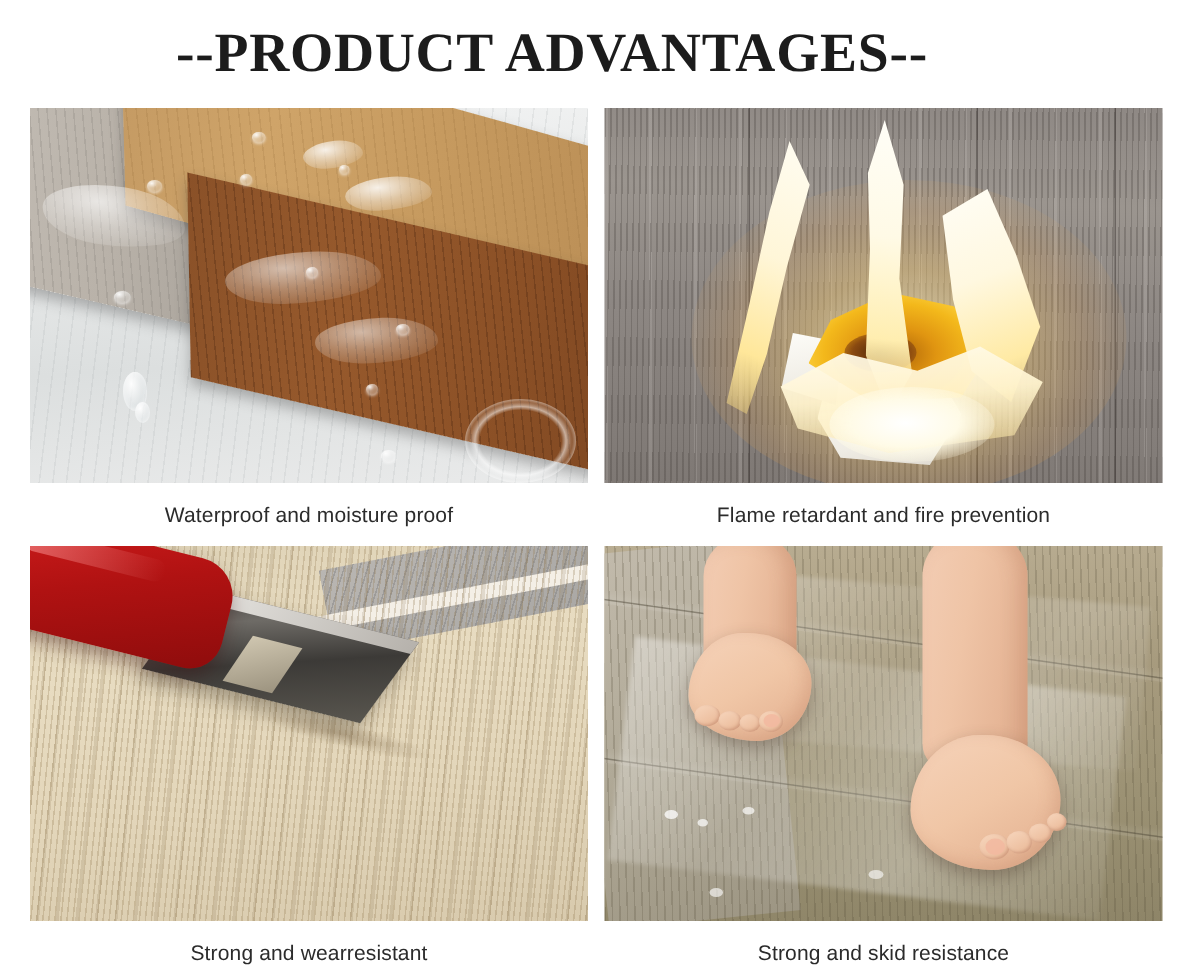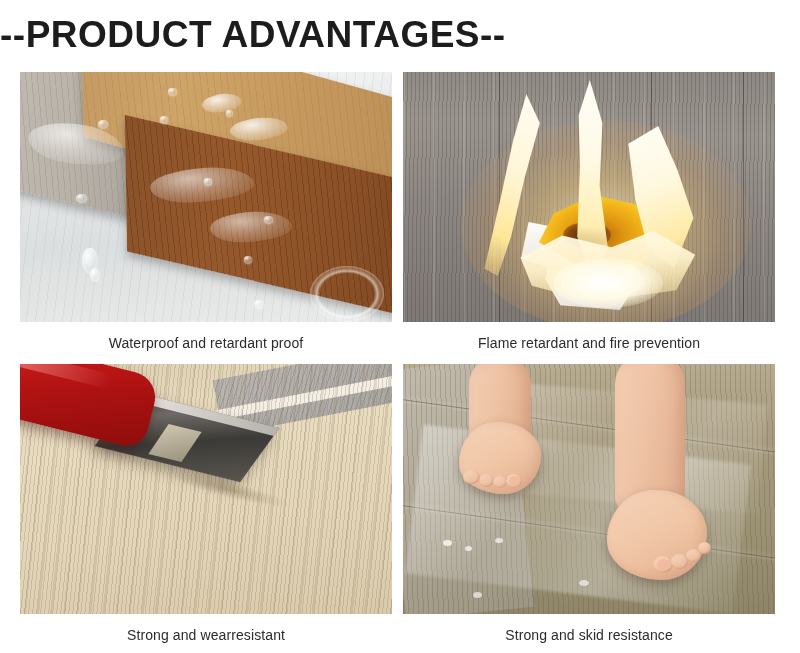--- a/index.html
+++ b/index.html
@@ -21,25 +21,26 @@
     background: #ffffff;
     position: relative;
   }
 
   
   .page-title {
     position: absolute;
     left: 0;
     top: 14px;
     width: 736px;
+    text-align: center;
     font-size: 37px;
     font-weight: bold;
     letter-spacing: 0.5px;
     color: #1c1c1c;
-    font-family: Liberation Sans, sans-serif;
+    font-family: Liberation Serif, serif;
     white-space: nowrap;
   }
 
   
   .grid {
     position: absolute;
     left: 20px;
     top: 72px;
     width: 760px;
     height: 560px;
@@ -344,21 +345,21 @@
         <div class="spill" style="left:190px; top:140px; width:82px; height:30px; transform:rotate(-2deg); opacity:.68;"></div>
         <div class="bead" style="left:184px; top:106px; width:8px; height:7px;"></div>
         <div class="bead" style="left:244px; top:144px; width:9px; height:7px;"></div>
         <div class="bead" style="left:224px; top:184px; width:8px; height:7px;"></div>
         <div class="bead" style="left:234px; top:228px; width:10px; height:8px;"></div>
 
         <div class="drip" style="left:62px; top:176px; width:16px; height:26px;"></div>
         <div class="drip" style="left:70px; top:196px; width:10px; height:14px;"></div>
         <div class="drip" style="left:290px; top:194px; width:74px; height:56px; border-radius:50%; background:radial-gradient(ellipse at 50% 50%, rgba(255,255,255,0) 52%, rgba(255,255,255,.55) 58%, rgba(255,255,255,0) 66%);"></div>
       </div>
-      <div class="caption">Waterproof and retardant proof</div>
+      <div class="caption">Waterproof and moisture proof</div>
     </div>
 
     <div class="cell c1">
       <div class="photo p2">
         <div class="floorlines"></div>
         <div class="seam" style="left:96px;"></div>
         <div class="seam" style="left:248px;"></div>
         <div class="seam" style="left:340px;"></div>
 
         <div class="glow" style="left:58px; top:48px; width:290px; height:210px;"></div>

